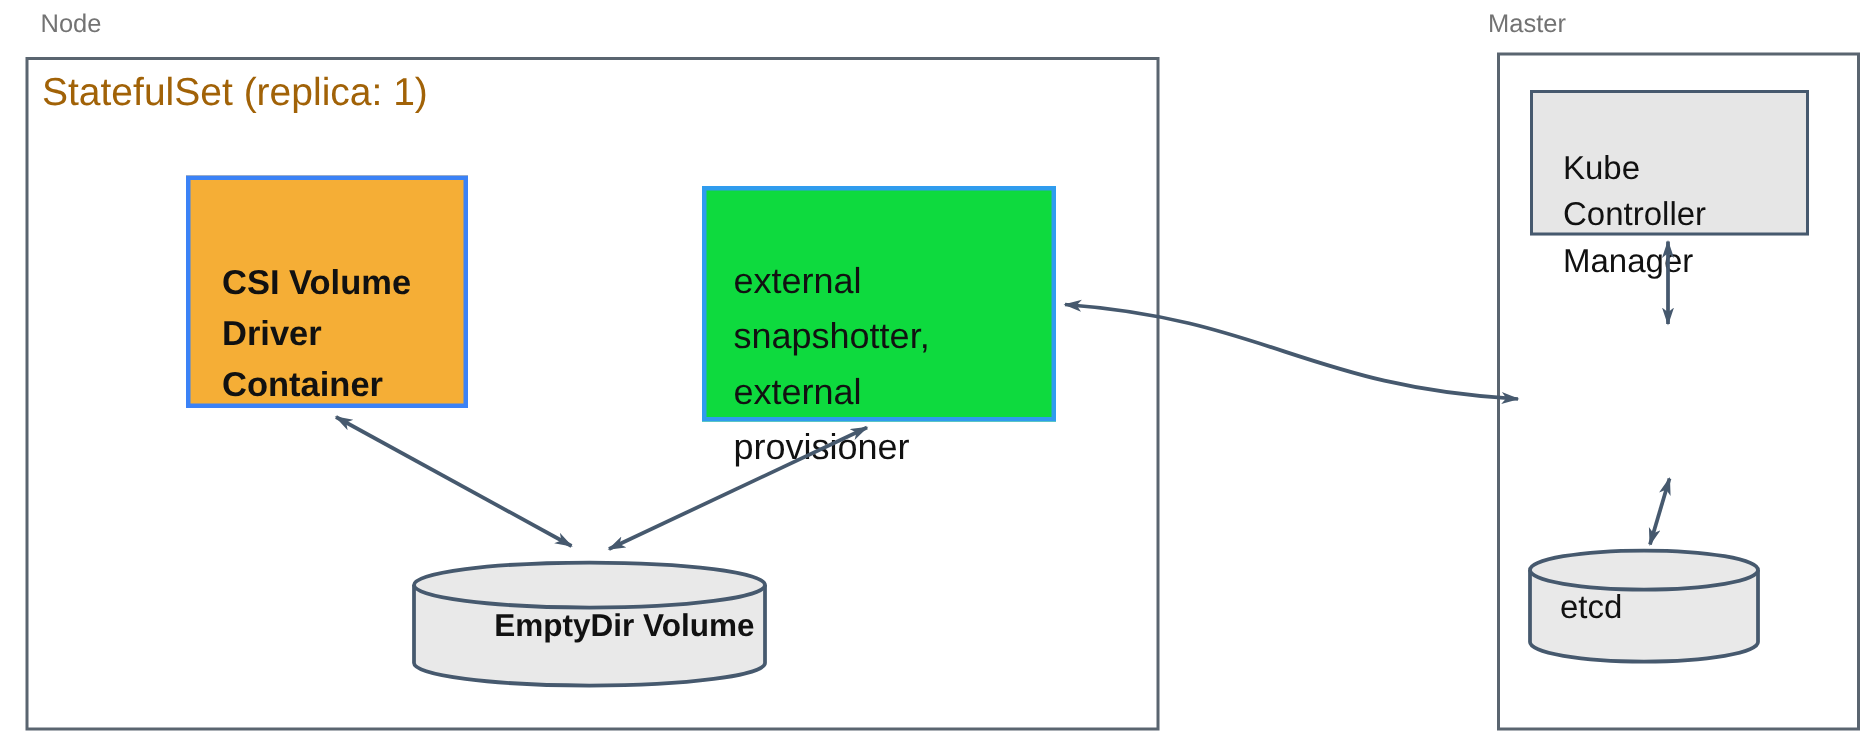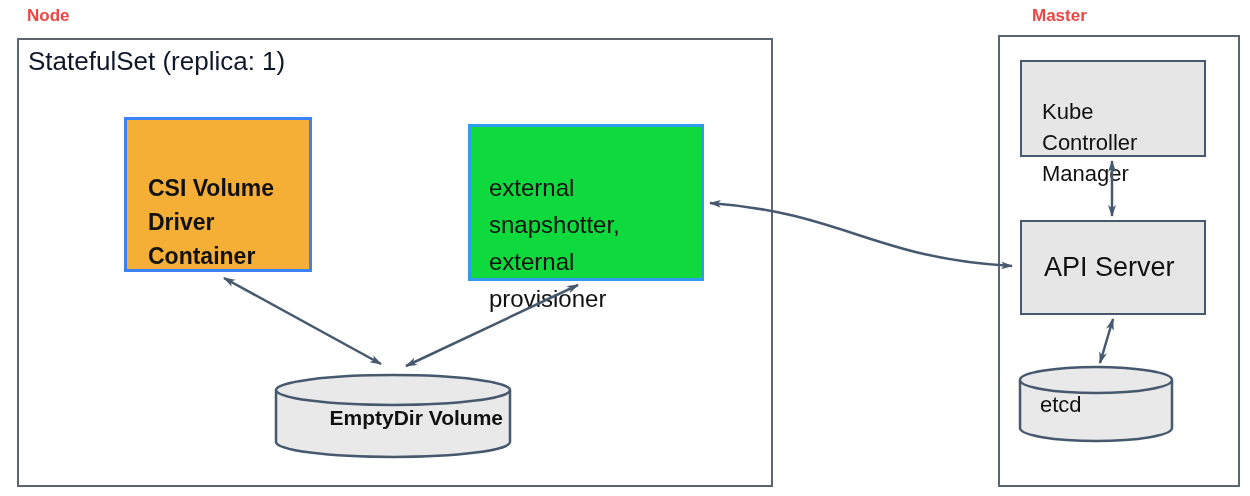--- a/index.html
+++ b/index.html
@@ -8,32 +8,32 @@
     width: 1250px;
     height: 496px;
     background: #ffffff;
     font-family: "Liberation Sans", "DejaVu Sans", sans-serif;
     color: #111111;
     overflow: hidden;
   }
   .abs { position: absolute; }
   .group-label {
     font-size: 17px;
-    font-weight: 700;
-    color: #ef4444;
+    font-weight: 400;
+    color: #737373;
   }
   .outer-box {
     border: 2px solid #5a6570;
     background: transparent;
     box-sizing: border-box;
   }
   .statefulset-label {
     font-size: 26px;
     font-weight: 400;
-    color: #0f172a;
+    color: #a16207;
   }
   .comp-box {
     box-sizing: border-box;
     white-space: pre-line;
   }
   .csi-box {
     left: 124px; top: 117px; width: 188px; height: 155px;
     background: #f5ae36;
     border: 3px solid #3b82f6;
     font-size: 23px; font-weight: 600; line-height: 34px;
@@ -96,33 +96,30 @@
   </div>
 
   <div class="abs comp-box sidecar-box">
     <span>external
 snapshotter,
 external
 provisioner</span>
   </div>
 
 
-  <div class="abs group-label" style="left:1032px; top:6px;">Master</div>
+  <div class="abs group-label" style="left:992px; top:6px;">Master</div>
 
   <div class="abs outer-box" style="left:998px; top:35px; width:242px; height:452px;"></div>
 
   <div class="abs gray-box kcm-box">
     <span>Kube
 Controller
 Manager</span>
   </div>
 
-  <div class="abs gray-box api-box">
-    <span>API Server</span>
-  </div>
 
   <svg id="wires" class="abs" width="1250" height="496" viewBox="0 0 1250 496">
     <defs>
       <marker id="arrow" markerWidth="13" markerHeight="10" refX="11" refY="4" orient="auto-start-reverse" markerUnits="userSpaceOnUse">
         <path d="M0,0 L12,4 L0,8 L3.2,4 Z" fill="#46596e"></path>
       </marker>
     </defs>
 
     <g>
       <path d="M276,390 V442 A117,15 0 0 0 510,442 V390" fill="#e9e9e9" stroke="#46596e" stroke-width="2.5"></path>

